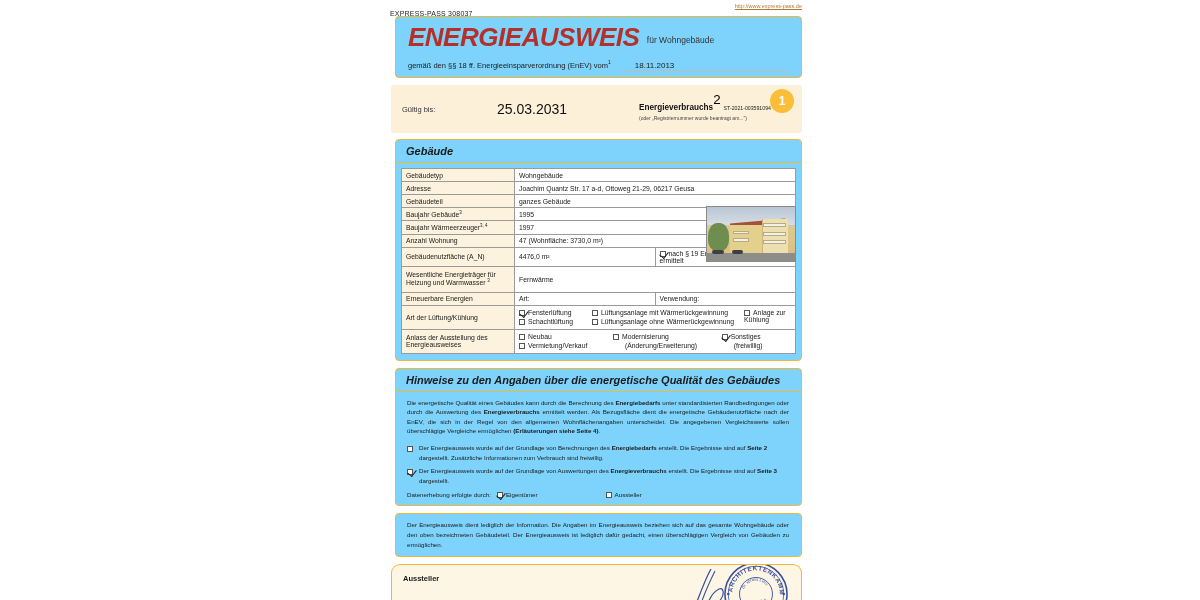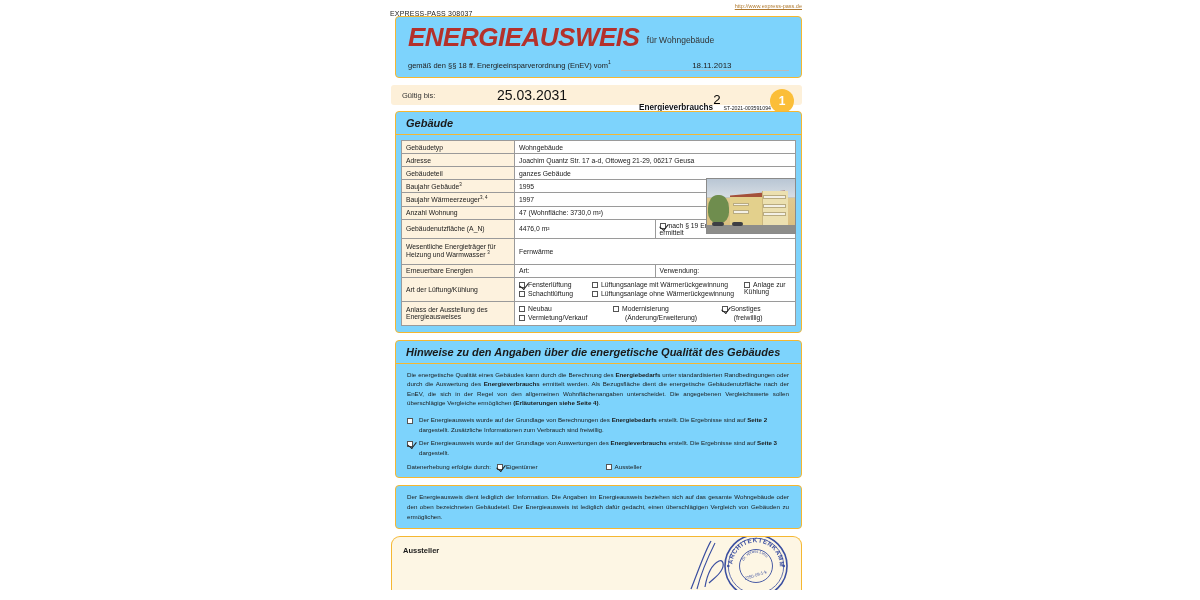--- a/index.html
+++ b/index.html
@@ -71,26 +71,25 @@
     color: #222;
   }
   .titleblock .law sup { font-size: 5px; }
   .lawline {
     display: inline-block;
     border-bottom: 0.8px solid #bbb;
     width: 168px;
     margin-left: 8px;
     padding-left: 14px;
     font-size: 8px;
-    text-align: center;
   }
 
   
   .validband {
-    height: 20px;
+    height: 48px;
     background: #fdf0d9;
     margin: 0 6px 6px 6px;
     border-radius: 3px;
     position: relative;
     display: flex;
     align-items: center;
   }
   .validband .lbl {
     font-size: 7.5px; color: #333; margin-left: 11px; width: 95px;
   }

